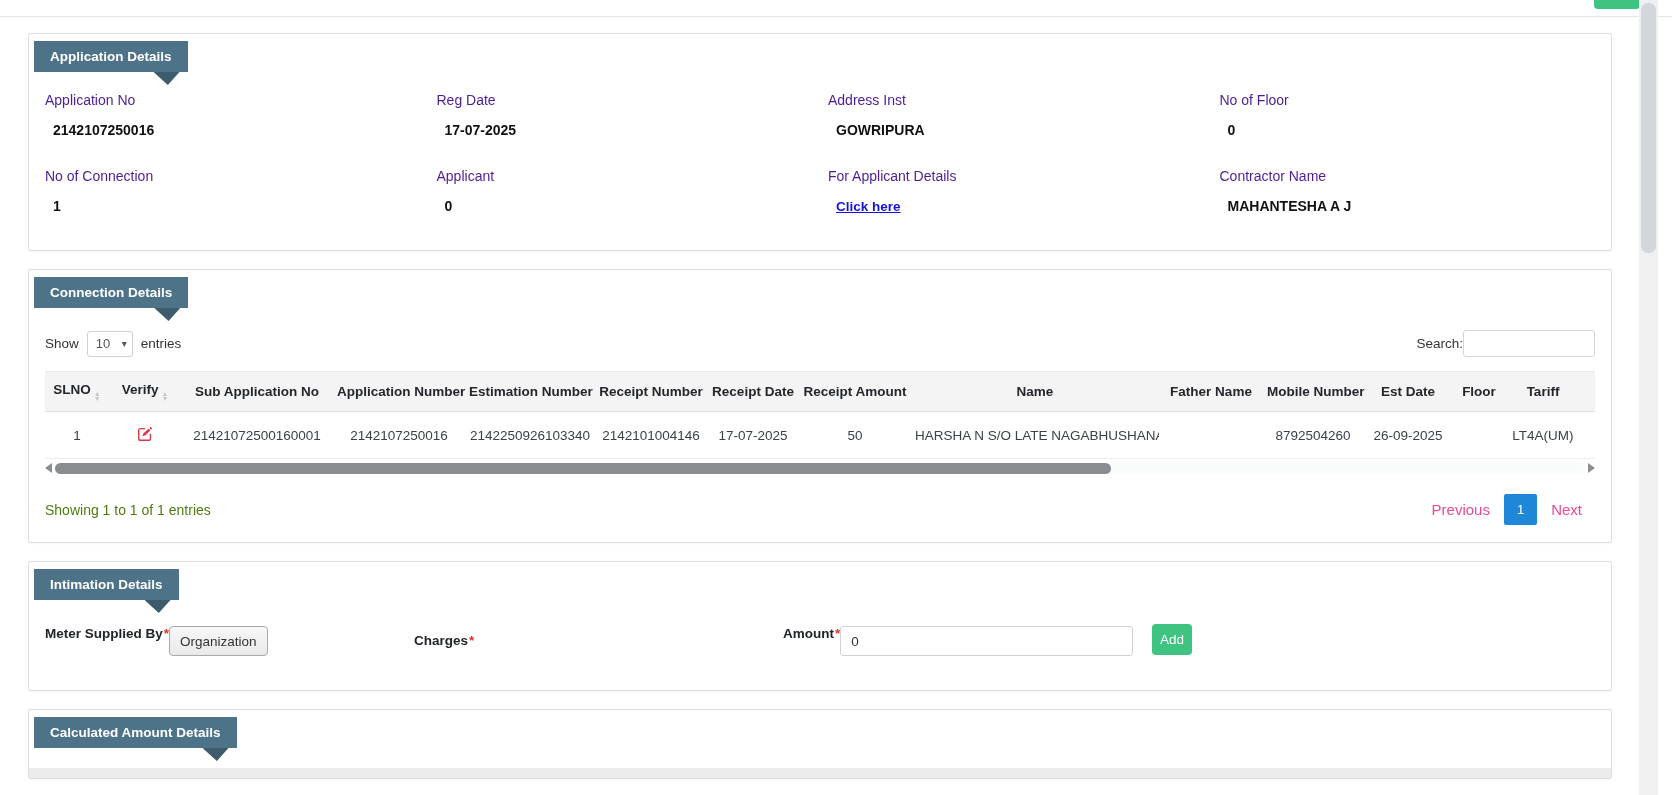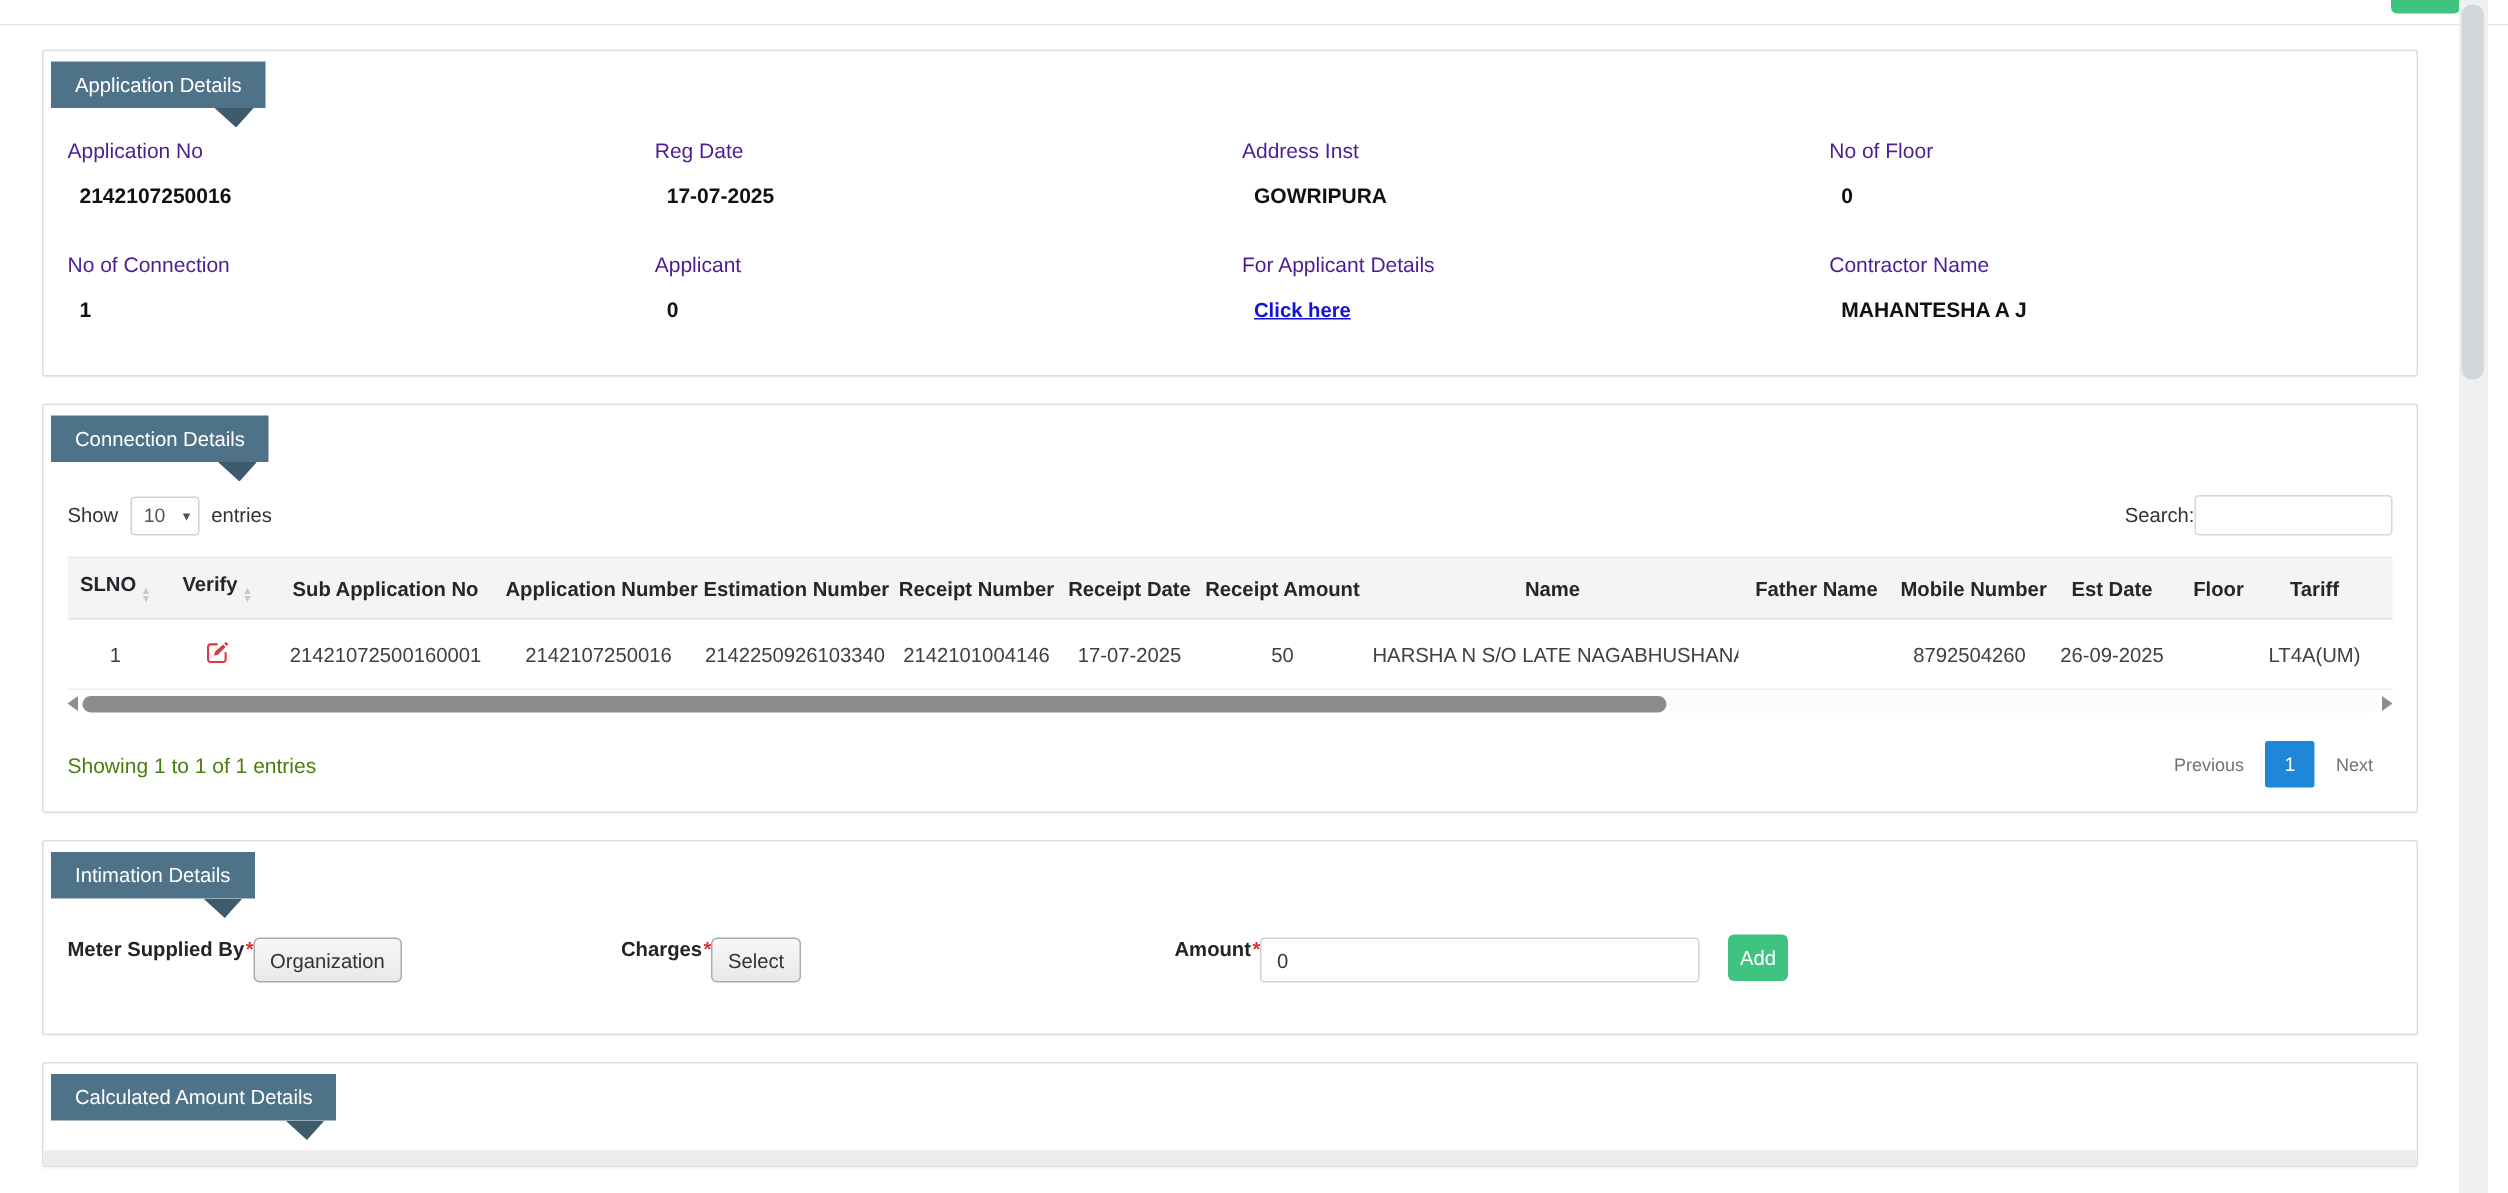--- a/index.html
+++ b/index.html
@@ -10,21 +10,21 @@
     border-bottom:1px solid #e4e7ea; }
   .top-green-btn { position:absolute; top:-9px; right:32px; width:46px; height:18px;
     background:#3fc380; border-radius:4px; }
 
   .page { position:relative; padding:16px 60px 0 28px; }
 
   .card { background:#fff; border:1px solid #d9dee3; border-radius:2px;
     box-shadow:0 1px 2px rgba(0,0,0,0.04); margin-bottom:18px; position:relative; }
 
   .ribbon { position:relative; display:inline-block; background:#4e7389; color:#fff;
-    font-weight:normal; font-size:13.5px; padding:8px 16px; margin:7px 0 0 5px; }
+    font-weight:bold; font-size:13.5px; padding:8px 16px; margin:7px 0 0 5px; }
   .ribbon::after { content:""; position:absolute; top:100%; right:8px; width:26px;
     height:13px; background:#3d5b6d; clip-path:polygon(0 0,100% 0,55% 100%); }
 
   
   .fields-grid { display:grid; grid-template-columns:repeat(4,1fr); gap:30px 16px;
     padding:20px 16px 36px 16px; }
   .field-label { font-size:14px; color:#4c1d95; }
   .field-value { font-size:14px; font-weight:bold; color:#111; margin-top:14px; padding-left:8px; }
   .link { color:#1412d6; font-weight:bold; text-decoration:underline; font-size:13.5px; cursor:pointer; }
 
@@ -54,21 +54,21 @@
   .hs-left { border-right:7px solid #8b8f94; }
   .hs-right { border-left:7px solid #8b8f94; }
   .hs-track { flex:1; height:11px; background:#fafbfb; border-radius:6px; position:relative; }
   .hs-thumb { position:absolute; left:0; top:0; height:11px; width:69%;
     background:#8a8d90; border-radius:6px; cursor:grab; }
 
   .dt-footer { display:flex; justify-content:space-between; align-items:center;
     padding:18px 16px 16px 16px; }
   .dt-info { font-size:14px; color:#4d7c0f; }
   .pager { display:flex; align-items:center; }
-  .page-btn { font-size:12px; color:#737373; padding:8px 13px; cursor:default; }
+  .page-btn { font-size:15px; color:#ec4899; padding:8px 13px; cursor:default; }
   .page-num { font-size:13px; color:#fff; background:#1e87d8; padding:8px 13px;
     border-radius:2px; margin:0 1px; cursor:pointer; }
 
   
   .form-row { display:grid; grid-template-columns:350px 350px 350px auto; gap:0 19px;
     padding:24px 16px 34px 16px; align-items:end; }
   .form-group { display:flex; flex-direction:row; }
   .form-label { font-size:13.5px; font-weight:bold; color:#212529; margin-bottom:8px; }
   .req { color:#e03131; margin-left:1px; }
   .select-box { height:30px; border:1px solid #a6abb0; border-radius:4px;
@@ -259,23 +259,20 @@
           <span>Meter Supplied By</span><span class="req">*</span>
         </div>
         <div class="select-box">
           <span>Organization</span>
         </div>
       </div>
       <div class="form-group">
         <div class="form-label">
           <span>Charges</span><span class="req">*</span>
         </div>
-        <div class="select-box">
-          <span>Select</span>
-        </div>
       </div>
       <div class="form-group">
         <div class="form-label">
           <span>Amount</span><span class="req">*</span>
         </div>
         <input class="text-input" type="text" value="0" style="">
       </div>
       <div class="form-group">
         <button class="add-btn">Add</button>
       </div>

